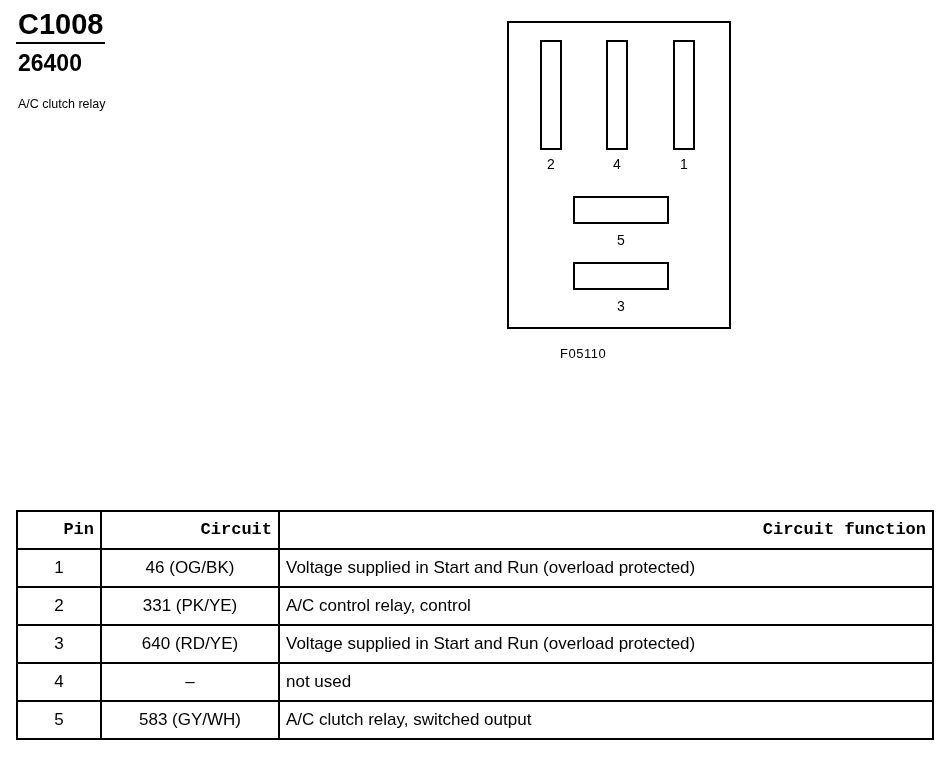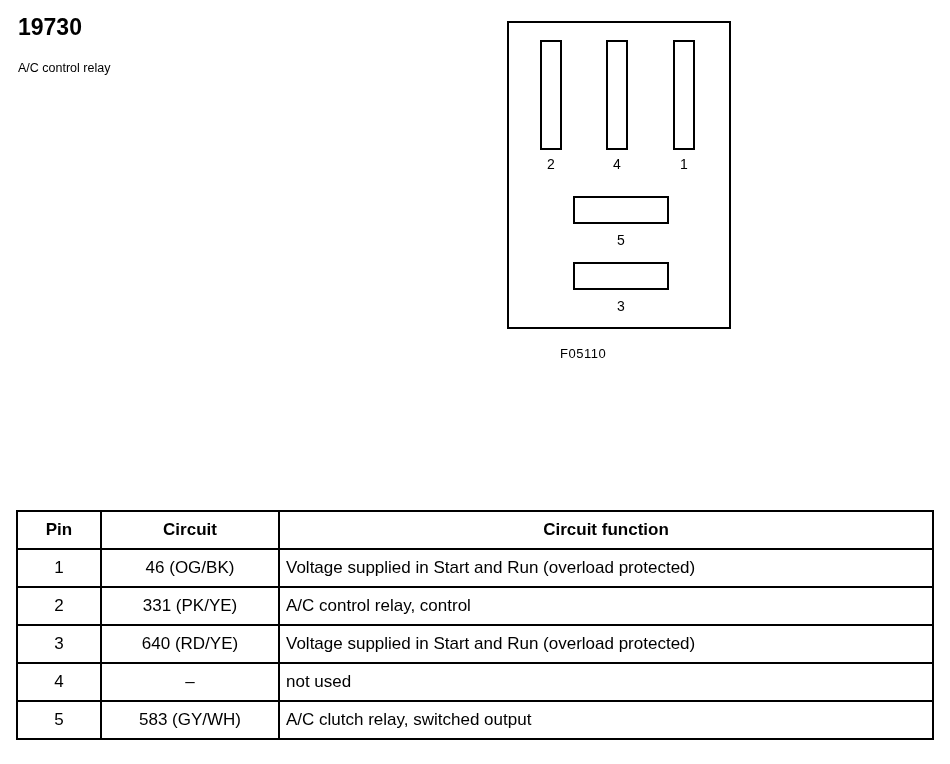--- a/index.html
+++ b/index.html
@@ -108,34 +108,36 @@
     table-layout: fixed;
   }
   #pin-table th, #pin-table td {
     border: 2px solid #000;
     font-size: 17px;
     padding: 7px 6px;
     line-height: 22px;
   }
   #pin-table th {
     font-weight: bold;
-    text-align: center;
+    text-align: right;
+    font-family: Liberation Mono, monospace;
   }
   .col-pin { width: 84px; }
   .col-circuit { width: 178px; }
   .cell-pin { text-align: center; }
   .cell-circuit { text-align: center; }
   .cell-function { text-align: left; padding-left: 14px; margin-left: 43px; }
 </style>
 </head>
 <body>
 
 <div id="header-block">
-  <div id="part-number">19730</div>
-  <div id="component-name">A/C control relay</div>
+  <div id="connector-id">C1008</div>
+  <div id="part-number">26400</div>
+  <div id="component-name">A/C clutch relay</div>
 </div>
 
 <div id="connector-drawing">
   <div id="connector-body"></div>
 
   <div class="cavity cavity-tall" id="cav-2"></div>
   <div class="cavity cavity-tall" id="cav-4"></div>
   <div class="cavity cavity-tall" id="cav-1"></div>
 
   <div class="cavity-label" id="lbl-2">2</div>

